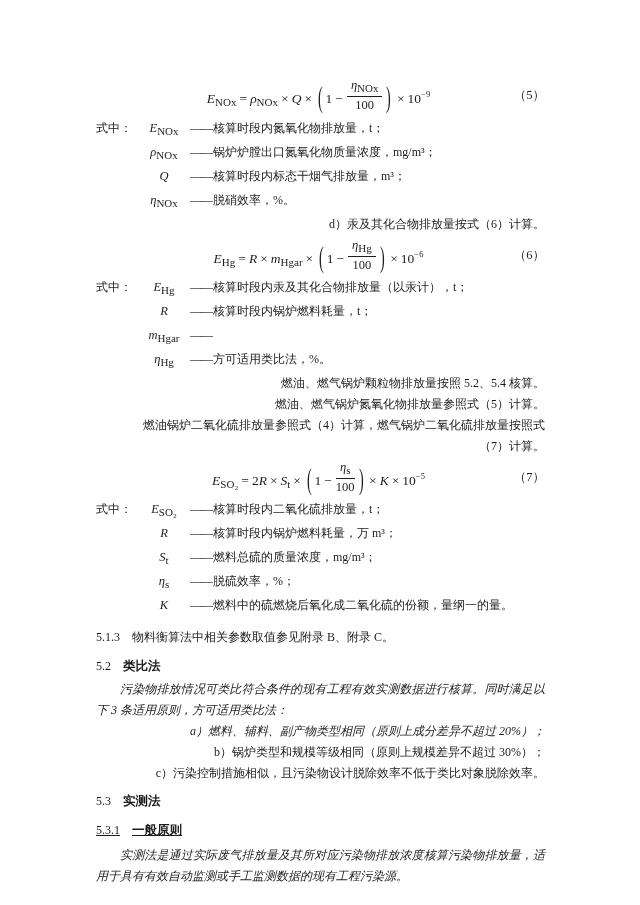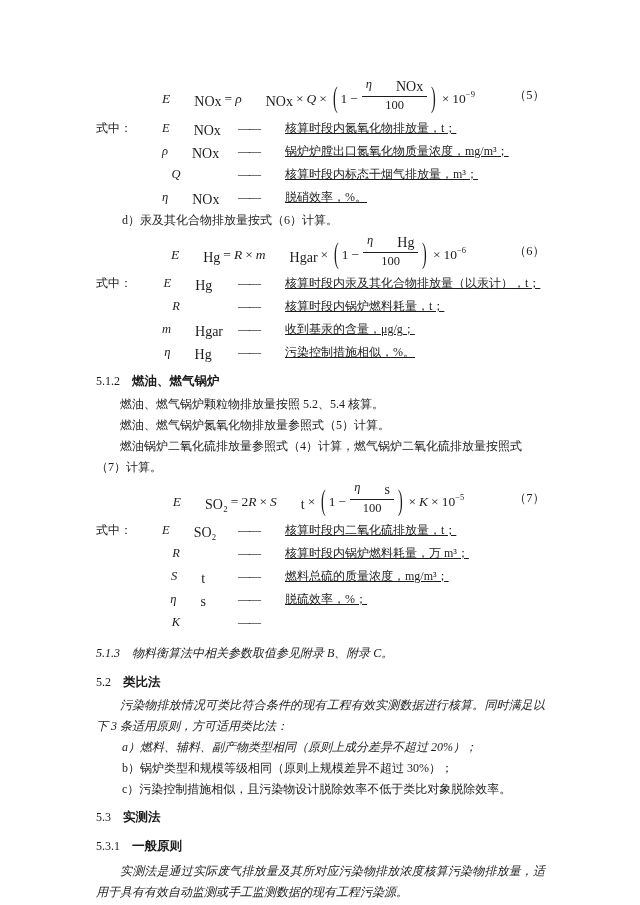--- a/index.html
+++ b/index.html
@@ -14,41 +14,41 @@
     padding:74px 95px 0 96px;overflow:hidden;position:relative;
   }
   
   .eq-row{display:flex;align-items:center;height:42px;font-size:13.5px;}
   .eq-side{width:38px;}
   .eq-body{flex:1;text-align:center;white-space:nowrap;}
   .eq-num{width:42px;text-align:right;font-size:12.5px;}
   .it{font-style:italic;}
   .rm{font-style:normal;}
   .op{padding:0 3px;}
-  .sb{font-size:14px;vertical-align:-3px;margin-left:24px;}
+  .sb{font-size:11px;vertical-align:-3px;}
   .sp{font-size:8.5px;vertical-align:6px;}
   .bp{display:inline-block;transform:scaleY(2.15) scaleX(1.05);transform-origin:50% 52%;margin:0 3px;font-weight:300;}
   .frac{display:inline-block;vertical-align:-42%;text-align:center;font-size:12.5px;line-height:1.15;margin:0 1px;}
   .frac .fn{display:block;border-bottom:1px solid #1c1c1c;padding:0 4px 1px;}
   .frac .fd{display:block;padding-top:1px;}
   
   .def-block{margin:2px 0 0;}
-  .def-row{display:flex;line-height:21px;font-size:12px;gap:24px;}
+  .def-row{display:flex;line-height:21px;font-size:12px;}
   .def-pre{width:42px;flex:0 0 auto;}
   .def-sym{width:52px;flex:0 0 auto;text-align:center;white-space:nowrap;font-size:12.5px;}
   .def-dash{flex:0 0 auto;letter-spacing:-1px;white-space:nowrap;}
-  .def-desc{flex:1;padding-left:1px;text-decoration:underline;}
+  .def-desc{flex:1;padding-left:1px;}
   
-  .para{line-height:21px;}
+  .para{line-height:21px;text-align:right;}
   .indent{text-indent:2em;}
   .just{text-align:justify;font-style:italic;}
   .heading{line-height:21px;margin:6px 0 2px;}
   .h-num{margin-right:12px;}
   .h-title{font-family:"Liberation Sans","DejaVu Sans",sans-serif;font-weight:700;font-size:12.5px;}
-  .clause{line-height:21px;margin:8px 0 0;font-style:italic;}
+  .clause{line-height:21px;margin:8px 0 0;}
   .clause .c-num{margin-right:12px;}
 </style>
 </head>
 <body>
 
 <div class="page">
 
   <div class="eq-row">
     <div class="eq-side"></div>
     <div class="eq-body"><span><span class="it">E</span><span class="sb">NOx</span></span><span class="op">=</span><span><span class="it">ρ</span><span class="sb">NOx</span></span><span class="op">×</span><span class="it">Q</span><span class="op">×</span><span class="bp">(</span><span class="rm">1</span><span class="op">−</span><span class="frac"><span class="fn"><span><span class="it">η</span><span class="sb">NOx</span></span></span><span class="fd"><span class="rm">100</span></span></span><span class="bp">)</span><span class="op">×</span><span><span class="rm">10</span><span class="sp">−9</span></span></div>
@@ -100,33 +100,29 @@
     <div class="def-row">
       <span class="def-pre"></span>
       <span class="def-sym"><span class="it">R</span><span class="sb"></span></span>
       <span class="def-dash">——</span>
       <span class="def-desc">核算时段内锅炉燃料耗量，t；</span>
     </div>
     <div class="def-row">
       <span class="def-pre"></span>
       <span class="def-sym"><span class="it">m</span><span class="sb">Hgar</span></span>
       <span class="def-dash">——</span>
-      <span class="def-desc">收到基汞的含量，μg/g；</span>
     </div>
     <div class="def-row">
       <span class="def-pre"></span>
       <span class="def-sym"><span class="it">η</span><span class="sb">Hg</span></span>
       <span class="def-dash">——</span>
-      <span class="def-desc">污染控制措施相似，%。</span>
+      <span class="def-desc">方可适用类比法，%。</span>
     </div>
   </div>
 
-  <div class="heading">
-    <span class="h-num">5.1.2</span><span class="h-title">燃油、燃气锅炉</span>
-  </div>
 
   <div class="para indent">燃油、燃气锅炉颗粒物排放量按照 5.2、5.4 核算。</div>
   <div class="para indent">燃油、燃气锅炉氮氧化物排放量参照式（5）计算。</div>
   <div class="para indent">燃油锅炉二氧化硫排放量参照式（4）计算，燃气锅炉二氧化硫排放量按照式（7）计算。</div>
 
   <div class="eq-row" style="height:40px;">
     <div class="eq-side"></div>
     <div class="eq-body"><span><span class="it">E</span><span class="sb">SO₂</span></span><span class="op">=</span><span class="rm">2</span><span class="it">R</span><span class="op">×</span><span><span class="it">S</span><span class="sb">t</span></span><span class="op">×</span><span class="bp">(</span><span class="rm">1</span><span class="op">−</span><span class="frac"><span class="fn"><span><span class="it">η</span><span class="sb">s</span></span></span><span class="fd"><span class="rm">100</span></span></span><span class="bp">)</span><span class="op">×</span><span class="it">K</span><span class="op">×</span><span><span class="rm">10</span><span class="sp">−5</span></span></div>
     <div class="eq-num">（7）</div>
   </div>
@@ -153,39 +149,40 @@
     <div class="def-row">
       <span class="def-pre"></span>
       <span class="def-sym"><span class="it">η</span><span class="sb">s</span></span>
       <span class="def-dash">——</span>
       <span class="def-desc">脱硫效率，%；</span>
     </div>
     <div class="def-row">
       <span class="def-pre"></span>
       <span class="def-sym"><span class="it">K</span><span class="sb"></span></span>
       <span class="def-dash">——</span>
+      <span class="def-desc">燃料中的硫燃烧后氧化成二氧化硫的份额，量纲一的量。</span>
     </div>
   </div>
 
   <div class="clause">
     <span class="c-num">5.1.3</span><span>物料衡算法中相关参数取值参见附录 B、附录 C。</span>
   </div>
 
   <div class="heading" style="margin-top:8px;">
     <span class="h-num">5.2</span><span class="h-title">类比法</span>
   </div>
 
   <div class="para indent just">污染物排放情况可类比符合条件的现有工程有效实测数据进行核算。同时满足以下 3 条适用原则，方可适用类比法：</div>
   <div class="para" style="padding-left:26px;font-style:italic;">a）燃料、辅料、副产物类型相同（原则上成分差异不超过 20%）；</div>
   <div class="para" style="padding-left:26px;">b）锅炉类型和规模等级相同（原则上规模差异不超过 30%）；</div>
   <div class="para" style="padding-left:26px;">c）污染控制措施相似，且污染物设计脱除效率不低于类比对象脱除效率。</div>
 
   <div class="heading" style="margin-top:7px;">
     <span class="h-num">5.3</span><span class="h-title">实测法</span>
   </div>
 
-  <div class="heading" style="margin-top:8px;">
+  <div class="heading" style="margin-top:8px;text-decoration:underline;">
     <span class="h-num">5.3.1</span><span class="h-title">一般原则</span>
   </div>
 
   <div class="para indent just" style="margin-top:4px;">实测法是通过实际废气排放量及其所对应污染物排放浓度核算污染物排放量，适用于具有有效自动监测或手工监测数据的现有工程污染源。</div>
 
 </div>
 
 </body></html>

